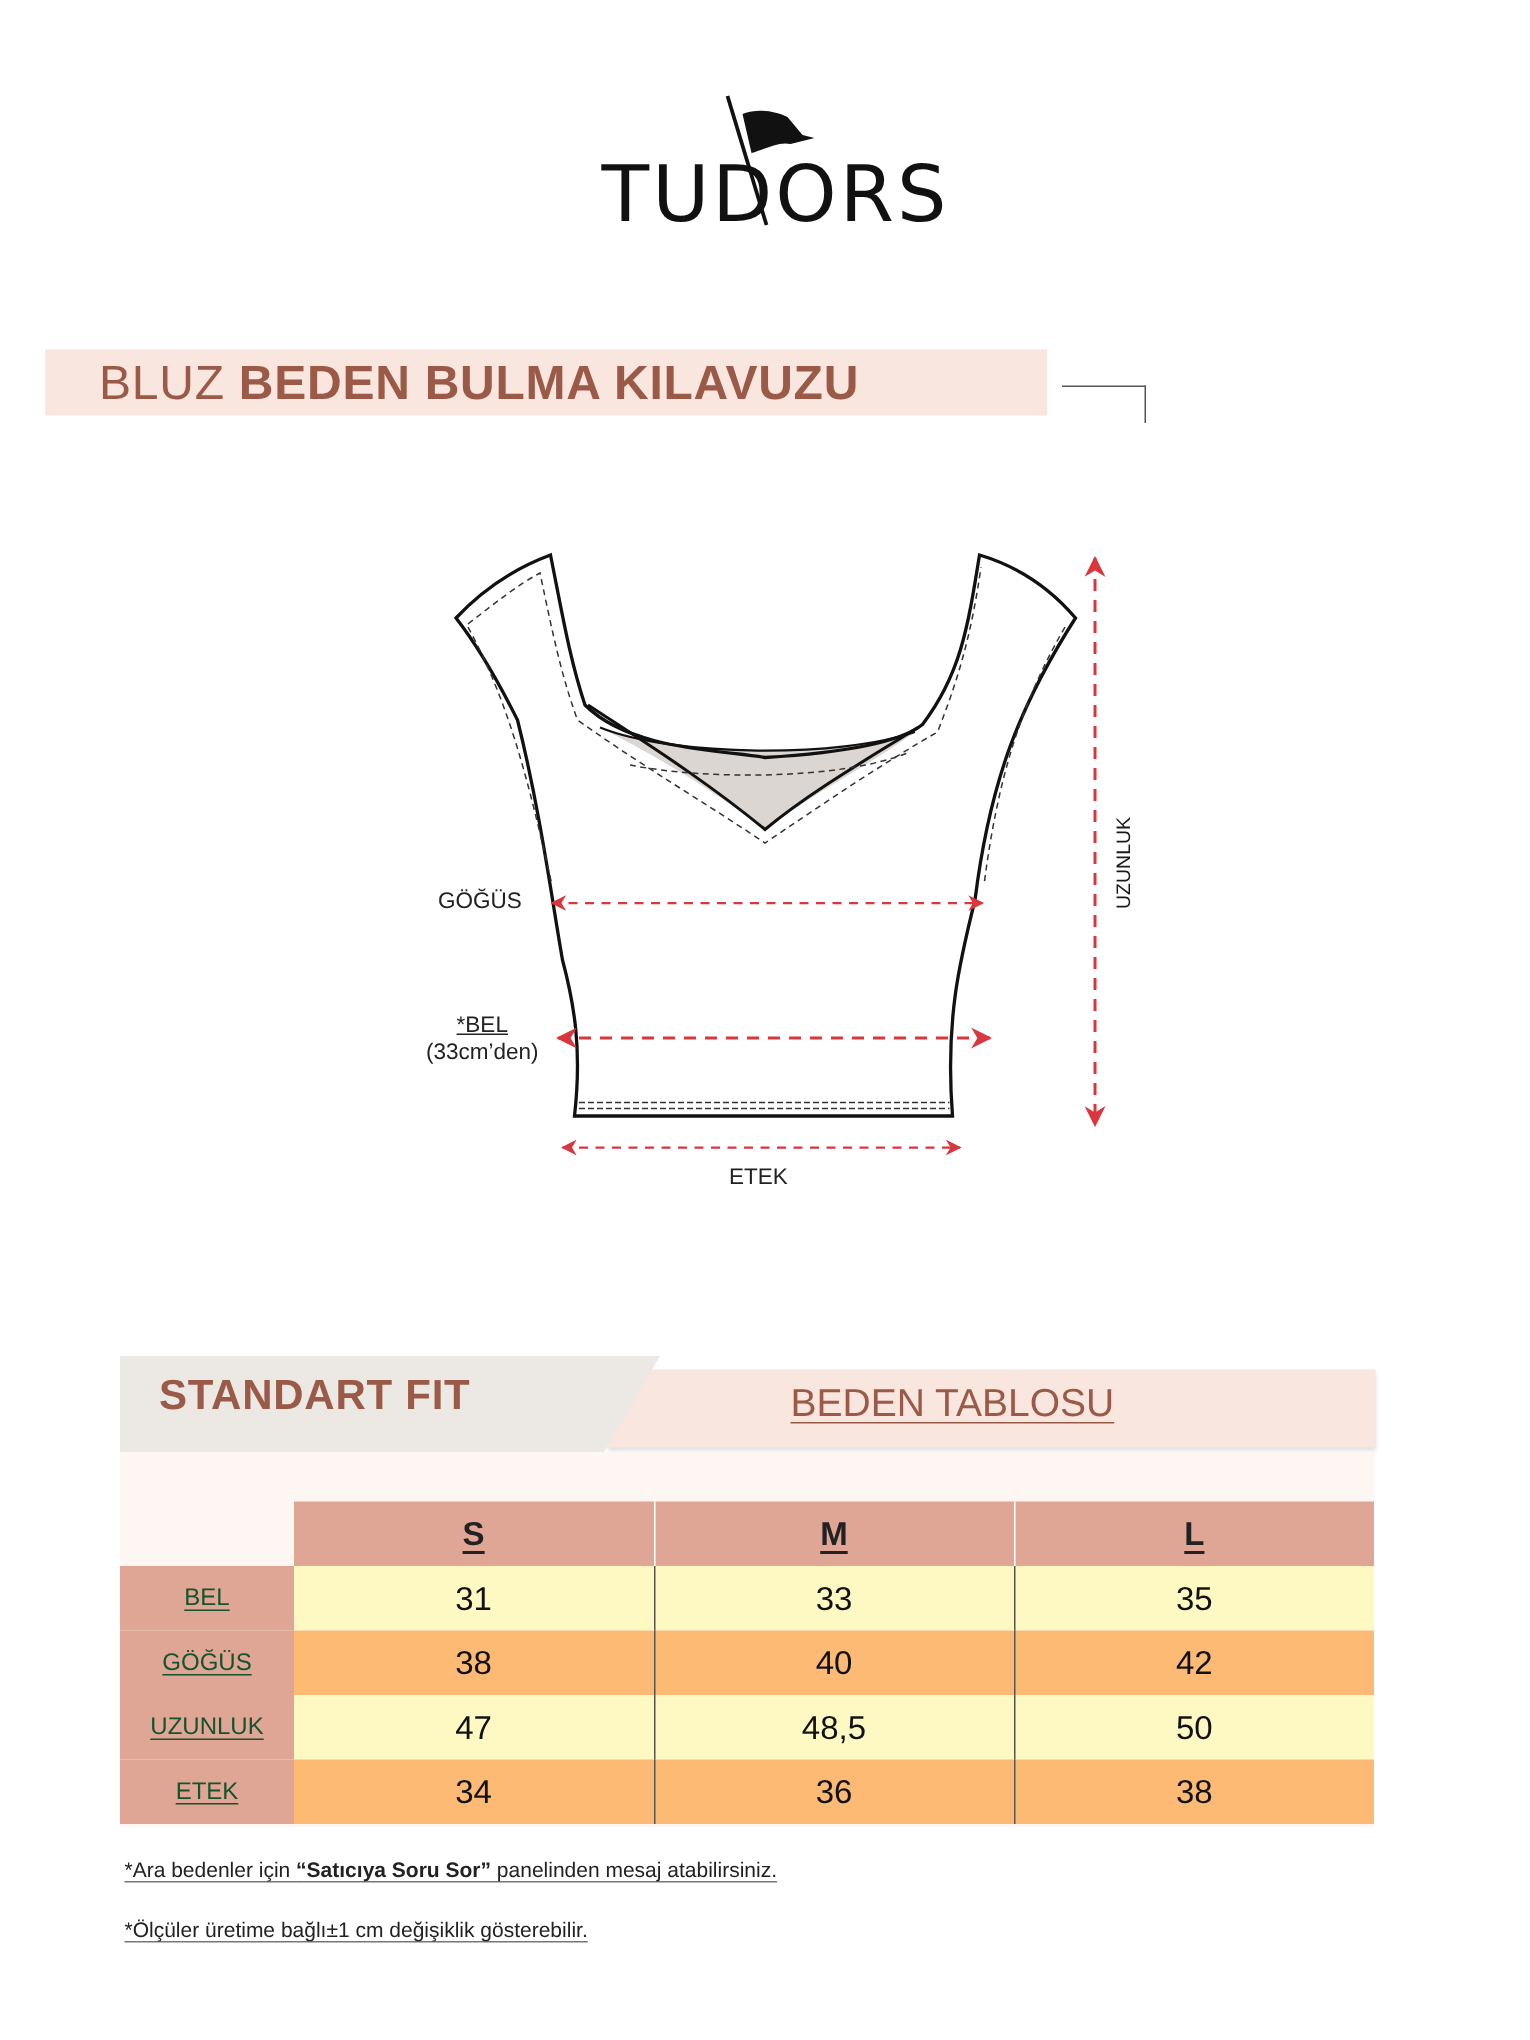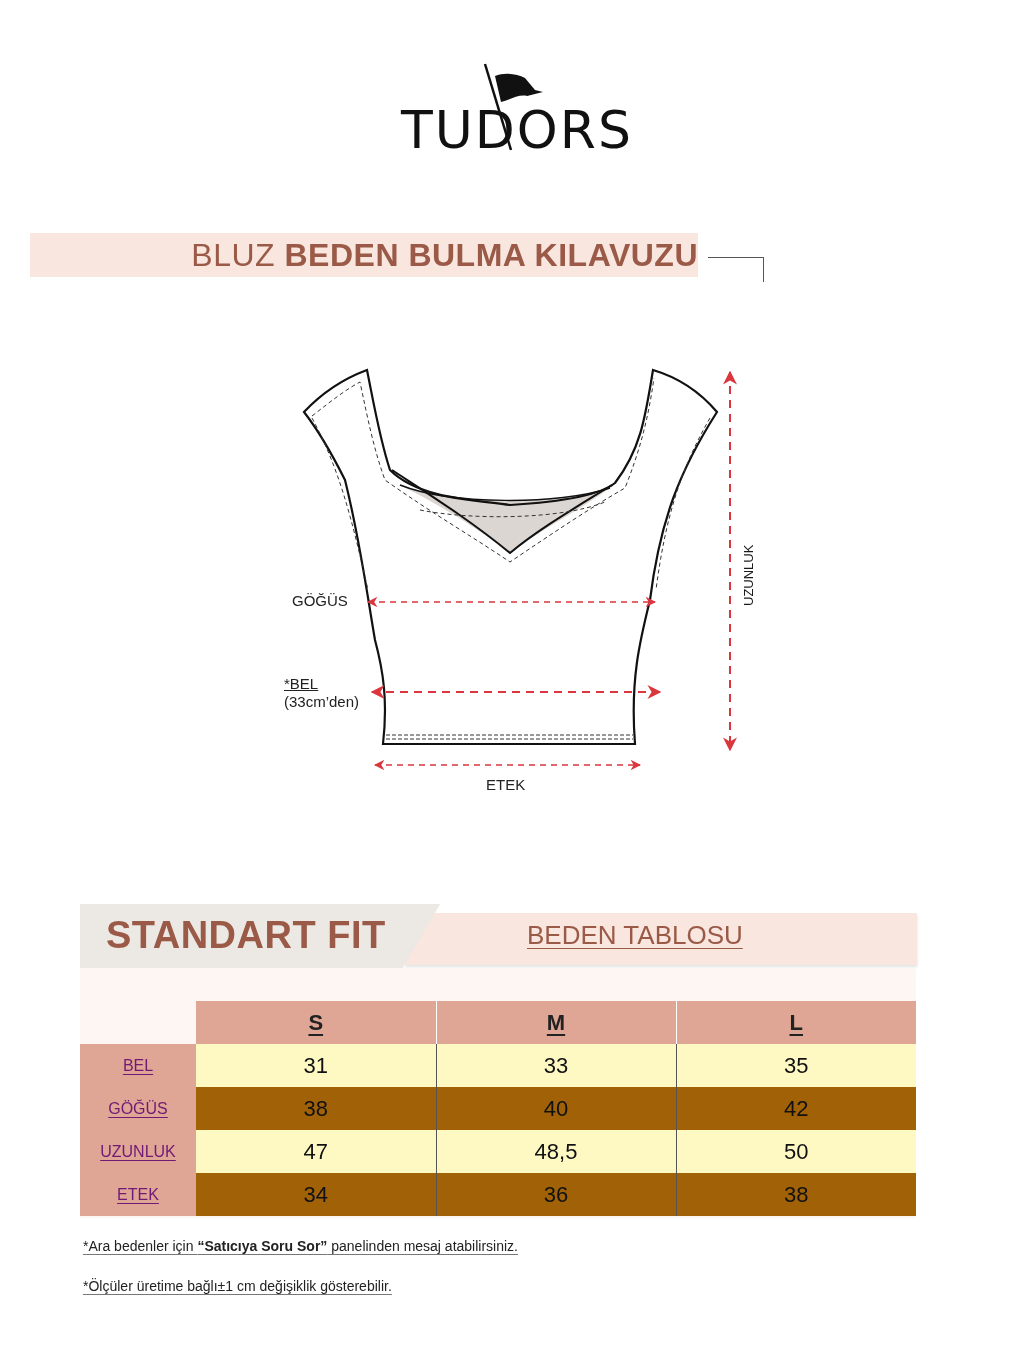--- a/index.html
+++ b/index.html
@@ -5,50 +5,50 @@
   html, body { margin:0; padding:0; background:#ffffff; }
   body { width:1020px; height:1360px; position:relative; overflow:hidden; font-family:"Liberation Sans", sans-serif; color:#1a1a1a; }
   .abs { position:absolute; }
 
   
   .logo { left:395px; top:60px; width:240px; height:100px; }
   .logo-text { position:absolute; left:6px; top:100px; font-family:"DejaVu Sans", sans-serif; font-size:52px; letter-spacing:2px; font-weight:normal; color:#111; }
 
   
   .title-bar { left:30px; top:233px; width:668px; height:44px; background:#f8e6df; }
-  .title-text { left:30px; top:233px; width:668px; height:44px; line-height:44px; text-align:right; font-size:32px; color:#9a5a47; letter-spacing:0.5px; }
+  .title-text { left:30px; top:233px; width:668px; height:44px; line-height:44px; text-align:left; font-size:32px; color:#9a5a47; letter-spacing:0.5px;padding-left:36px; }
   .title-text .light { font-weight:normal; }
   .title-text .bold { font-weight:bold; }
   .corner-h { left:708px; top:257px; width:56px; height:1px; background:#555; }
   .corner-v { left:763px; top:257px; width:1px; height:25px; background:#555; }
 
   
   .lbl { font-size:15px; color:#222; }
   .lbl-gogus { left:292px; top:592px; }
-  .lbl-bel { left:284px; top:675px; line-height:18px; }
+  .lbl-bel { left:284px; top:675px; text-align:center; line-height:18px; }
   .lbl-bel .u { text-decoration:underline; }
   .lbl-etek { left:486px; top:776px; }
   .lbl-uzunluk { left:741px; top:540px; width:20px; height:70px; }
   .lbl-uzunluk span { display:block; transform:rotate(-90deg); transform-origin:left top; position:absolute; left:0; top:66px; font-size:13px; white-space:nowrap; }
 
   
   .fit-right { left:405px; top:913px; width:512px; height:52px; background:#f8e6df; box-shadow:0 2px 3px rgba(0,0,0,0.12); }
   .fit-left { left:80px; top:904px; width:360px; height:68px; background:#ece8e4; clip-path:polygon(0 0,100% 0,89% 100%,0 100%); filter:drop-shadow(0 3px 2px rgba(0,0,0,0.3)); }
-  .fit-left-text { left:106px; top:914px; font-size:38px; font-weight:bold; color:#9a5a47; letter-spacing:0.5px; }
+  .fit-left-text { left:106px; top:914px; font-size:28px; font-weight:bold; color:#9a5a47; letter-spacing:0.5px; }
   .fit-right-text { left:527px; top:920px; font-size:26px; color:#9a5a47; text-decoration:underline; text-underline-offset:4px; text-decoration-thickness:1px; }
 
   
   .table-bg { left:80px; top:968px; width:836px; height:250px; background:#fdf6f3; }
   table.size-table { position:absolute; left:80px; top:1001px; width:836px; border-collapse:collapse; table-layout:fixed; }
   .size-table th, .size-table td { text-align:center; height:43px; padding:0; font-size:22px; }
   .size-table th.corner { background:transparent; width:116px; }
   .size-table th.size { background:#dfa595; font-weight:bold; font-size:22px; text-decoration:underline; text-underline-offset:4px; border-right:1px solid #ffffff; color:#222; }
-  .size-table td.rowlabel { background:#dfa595; font-size:16px; font-weight:normal; text-decoration:underline; text-underline-offset:3px; color:#701a75; width:116px;text-align:center; }
+  .size-table td.rowlabel { background:#dfa595; font-size:16px; font-weight:normal; text-decoration:underline; text-underline-offset:3px; color:#14532d; width:116px;text-align:center; }
   .size-table tr.odd td.val { background:#fef9c3; }
-  .size-table tr.even td.val { background:#a16207;margin-left:40px; }
+  .size-table tr.even td.val { background:#fdba74;margin-left:40px; }
   .size-table td.val { border-right:1px solid #555; color:#111; }
   .size-table td.val.last { border-right:none; }
 
   
   .note { left:83px; font-size:14px; color:#222; text-decoration:underline; text-decoration-color:#777; text-underline-offset:3px; }
   .note1 { top:1238px; }
   .note2 { top:1278px; }
   .note b { font-weight:bold; }
 </style>
 </head>

